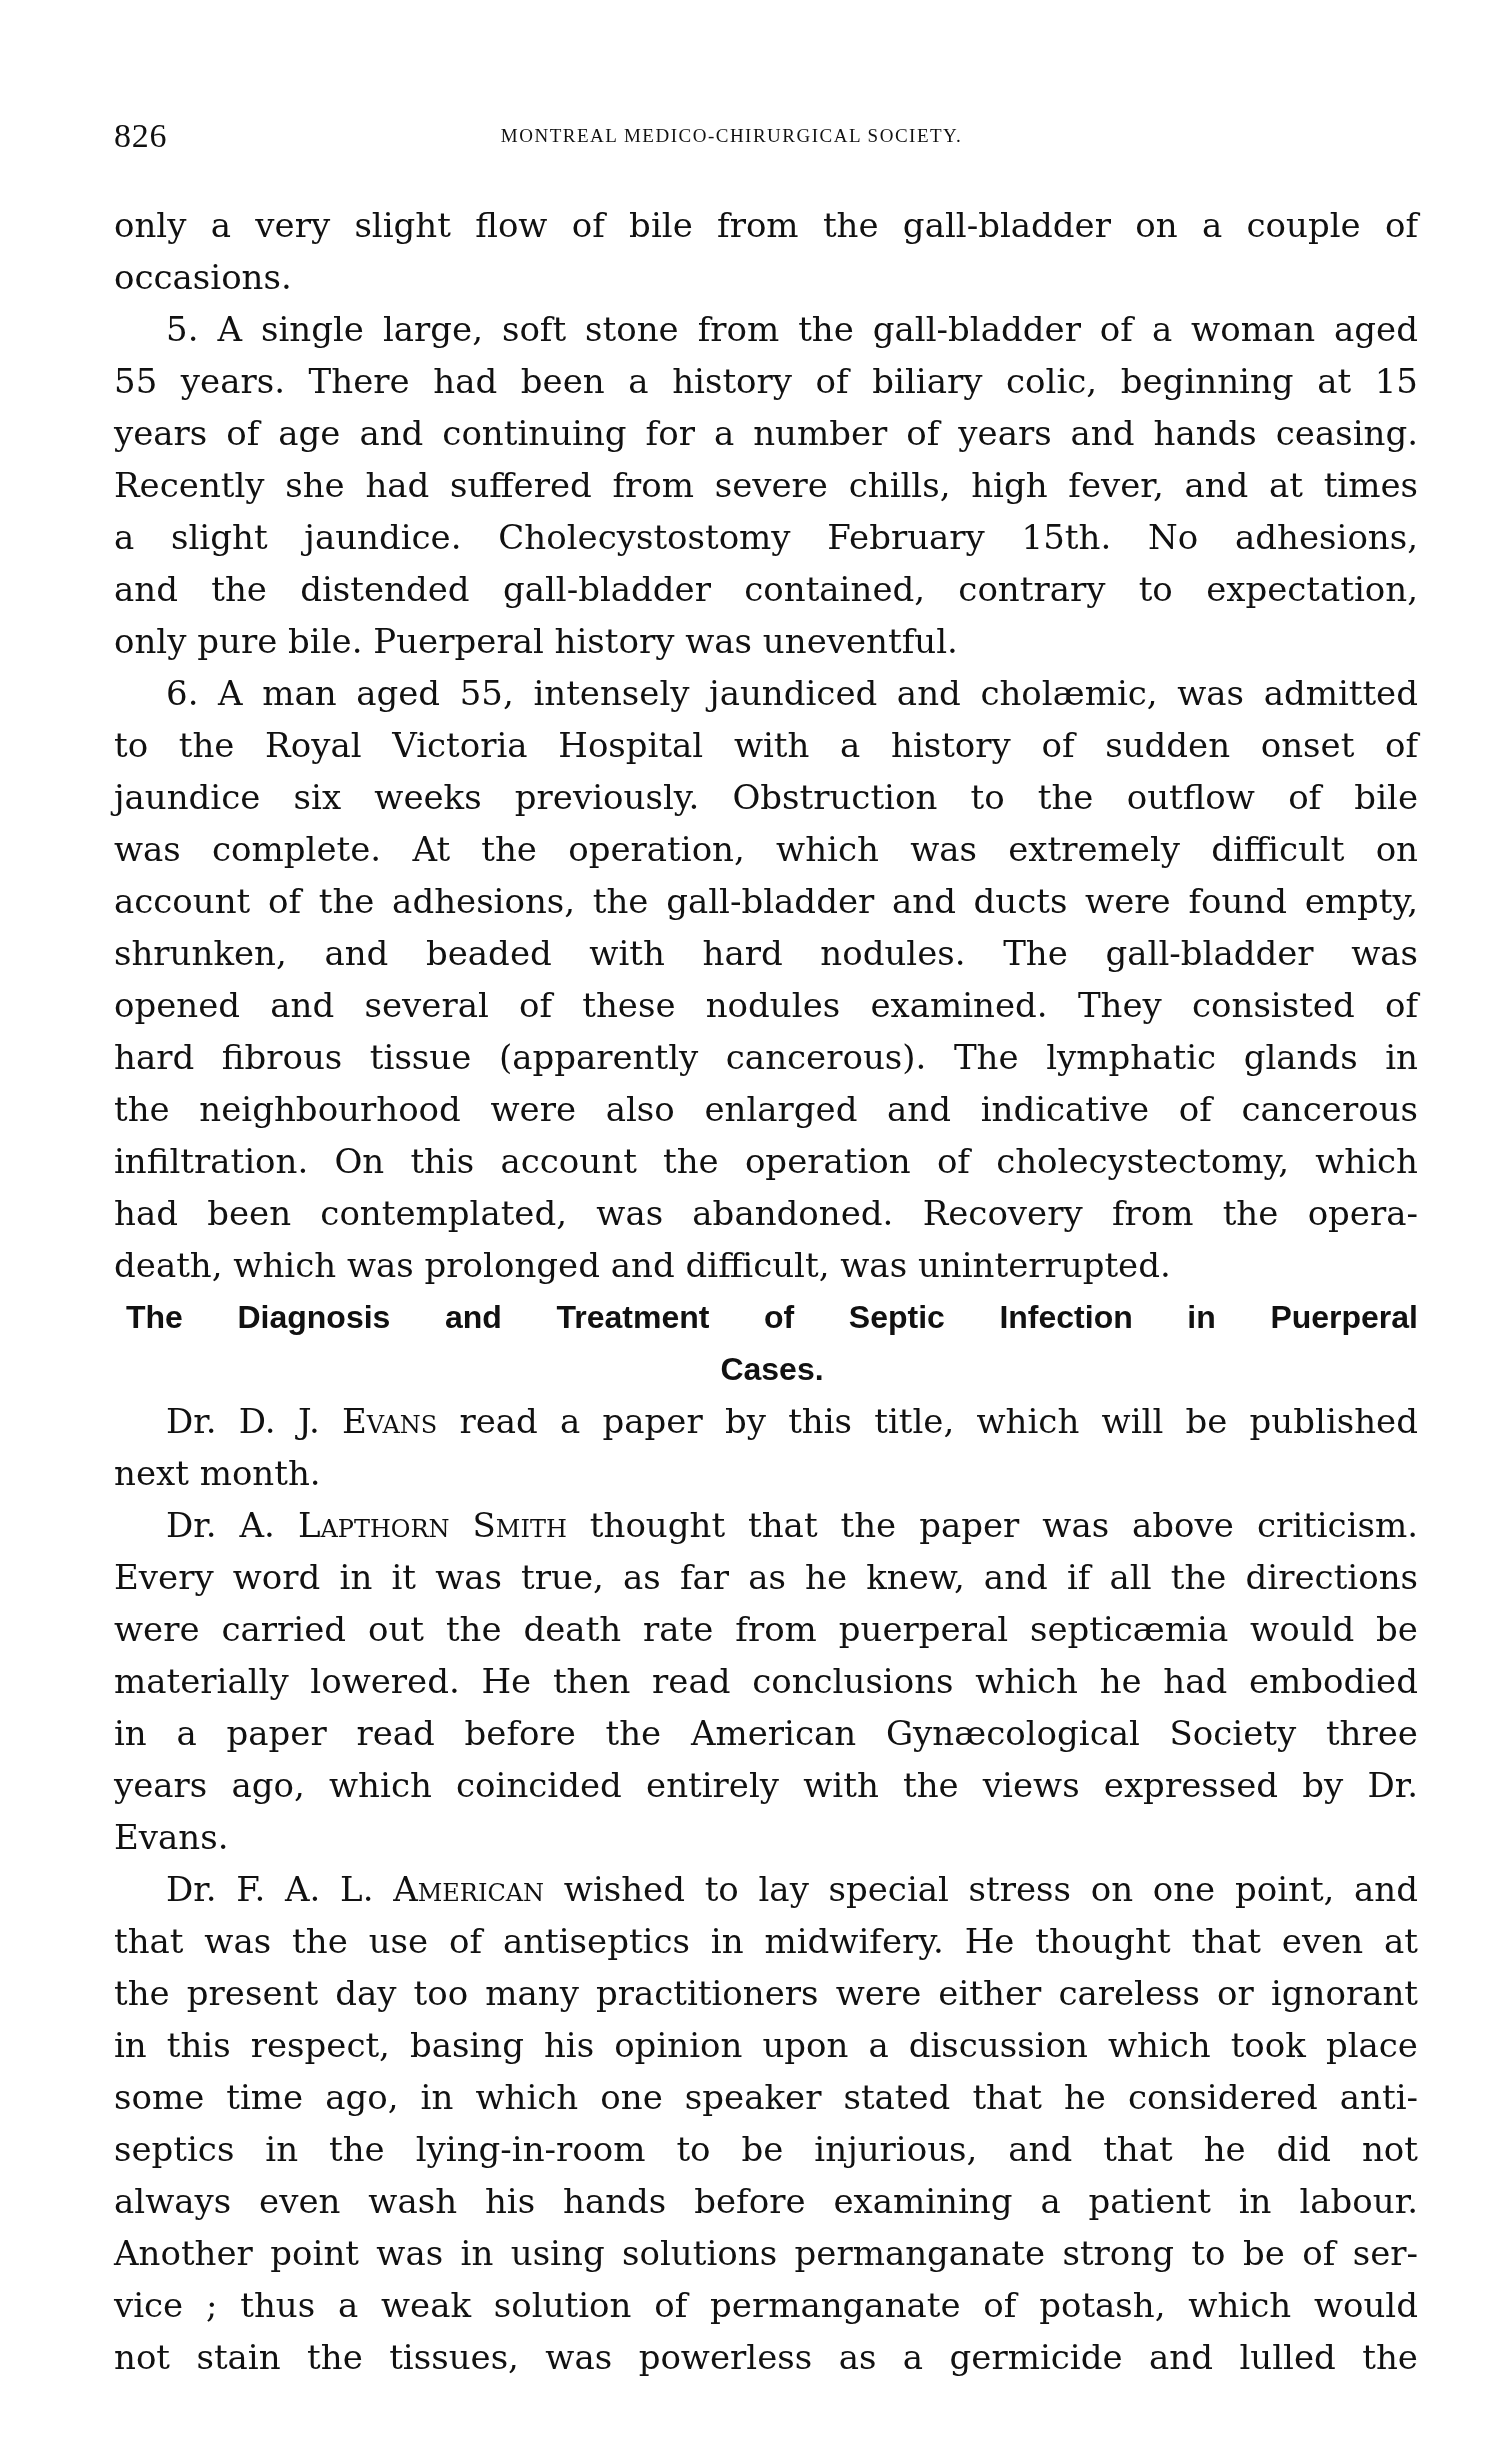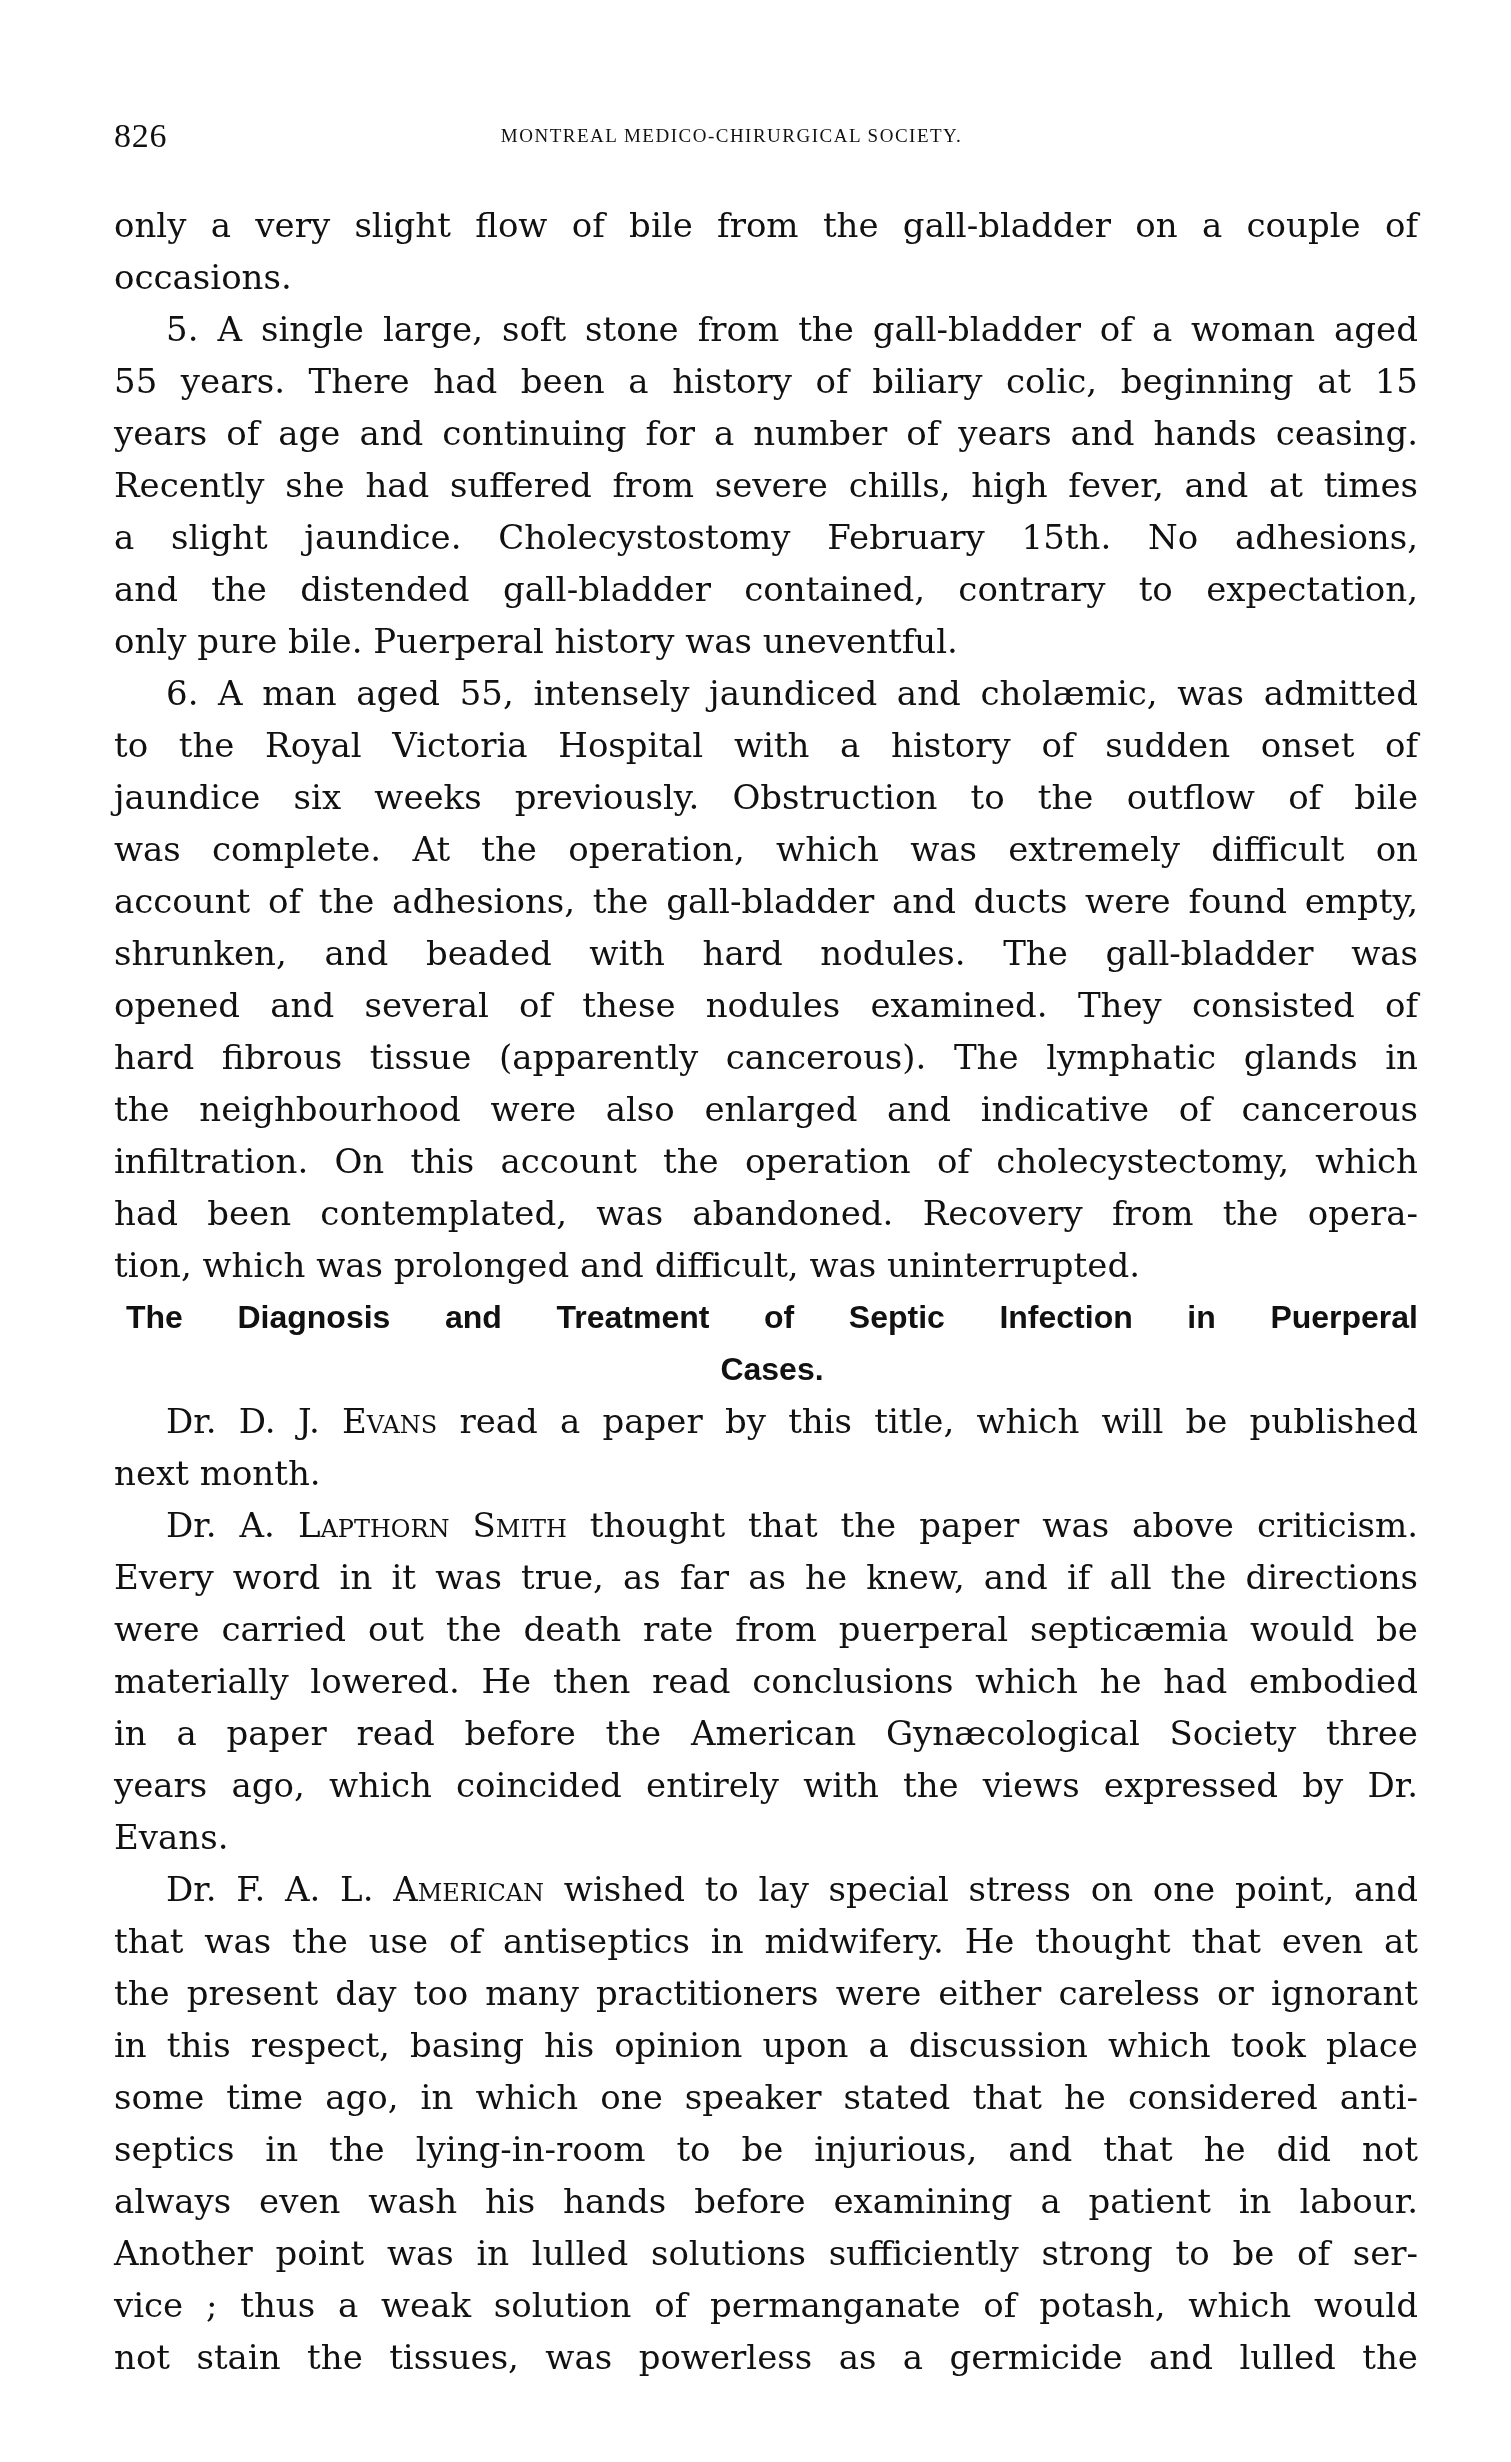--- a/index.html
+++ b/index.html
@@ -40,40 +40,40 @@
         <div class="line">to the Royal Victoria Hospital with a history of sudden onset of</div>
         <div class="line">jaundice six weeks previously. Obstruction to the outflow of bile</div>
         <div class="line">was complete. At the operation, which was extremely difficult on</div>
         <div class="line">account of the adhesions, the gall-bladder and ducts were found empty,</div>
         <div class="line">shrunken, and beaded with hard nodules. The gall-bladder was</div>
         <div class="line">opened and several of these nodules examined. They consisted of</div>
         <div class="line">hard fibrous tissue (apparently cancerous). The lymphatic glands in</div>
         <div class="line">the neighbourhood were also enlarged and indicative of cancerous</div>
         <div class="line">infiltration. On this account the operation of cholecystectomy, which</div>
         <div class="line">had been contemplated, was abandoned. Recovery from the opera-</div>
-        <div class="line last">tion, which was prolonged and difficult, was uninterrupted.</div>
+        <div class="line last">death, which was prolonged and difficult, was uninterrupted.</div>
       </div>
     <div class="line center heading" style="text-align-last:justify;text-align:justify;">The Diagnosis and Treatment of Septic Infection in Puerperal</div>
     <div class="line center heading">Cases.</div>
     <div id="part2">
         <div class="line indent"><span>Dr. D. J. </span><span class="sc">Evans</span><span> read a paper by this title, which will be published</span></div>
         <div class="line last">next month.</div>
         <div class="line indent"><span>Dr. A. </span><span class="sc">Lapthorn Smith</span><span> thought that the paper was above criticism.</span></div>
         <div class="line">Every word in it was true, as far as he knew, and if all the directions</div>
         <div class="line">were carried out the death rate from puerperal septicæmia would be</div>
         <div class="line">materially lowered. He then read conclusions which he had embodied</div>
         <div class="line">in a paper read before the American Gynæcological Society three</div>
         <div class="line">years ago, which coincided entirely with the views expressed by Dr.</div>
         <div class="line last">Evans.</div>
         <div class="line indent"><span>Dr. F. A. L. </span><span class="sc">American</span><span> wished to lay special stress on one point, and</span></div>
         <div class="line">that was the use of antiseptics in midwifery. He thought that even at</div>
         <div class="line">the present day too many practitioners were either careless or ignorant</div>
         <div class="line">in this respect, basing his opinion upon a discussion which took place</div>
         <div class="line">some time ago, in which one speaker stated that he considered anti-</div>
         <div class="line">septics in the lying-in-room to be injurious, and that he did not</div>
         <div class="line">always even wash his hands before examining a patient in labour.</div>
-        <div class="line">Another point was in lulled solutions sufficiently strong to be of ser-</div>
+        <div class="line">Another point was in using solutions permanganate strong to be of ser-</div>
         <div class="line">vice ; thus a weak solution of permanganate of potash, which would</div>
         <div class="line">not stain the tissues, was powerless as a germicide and lulled the</div>
       </div>
   </div>
 </div>
 
 
 </body></html>

